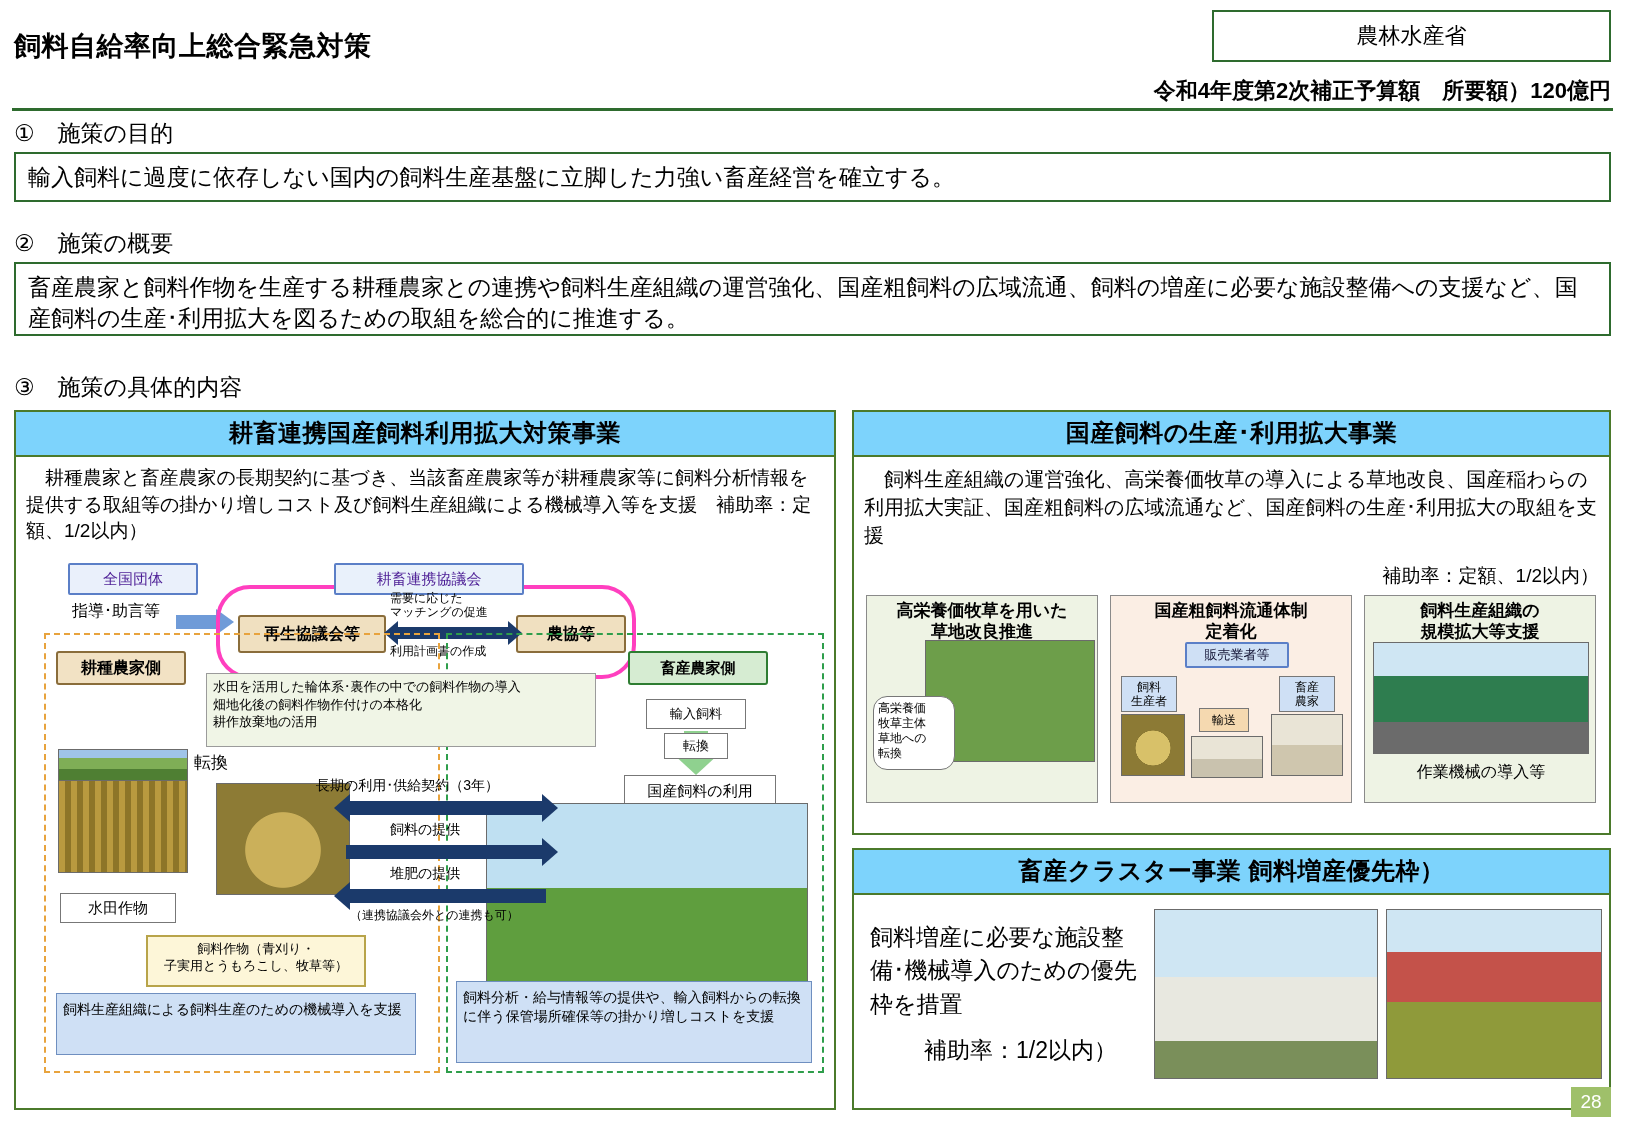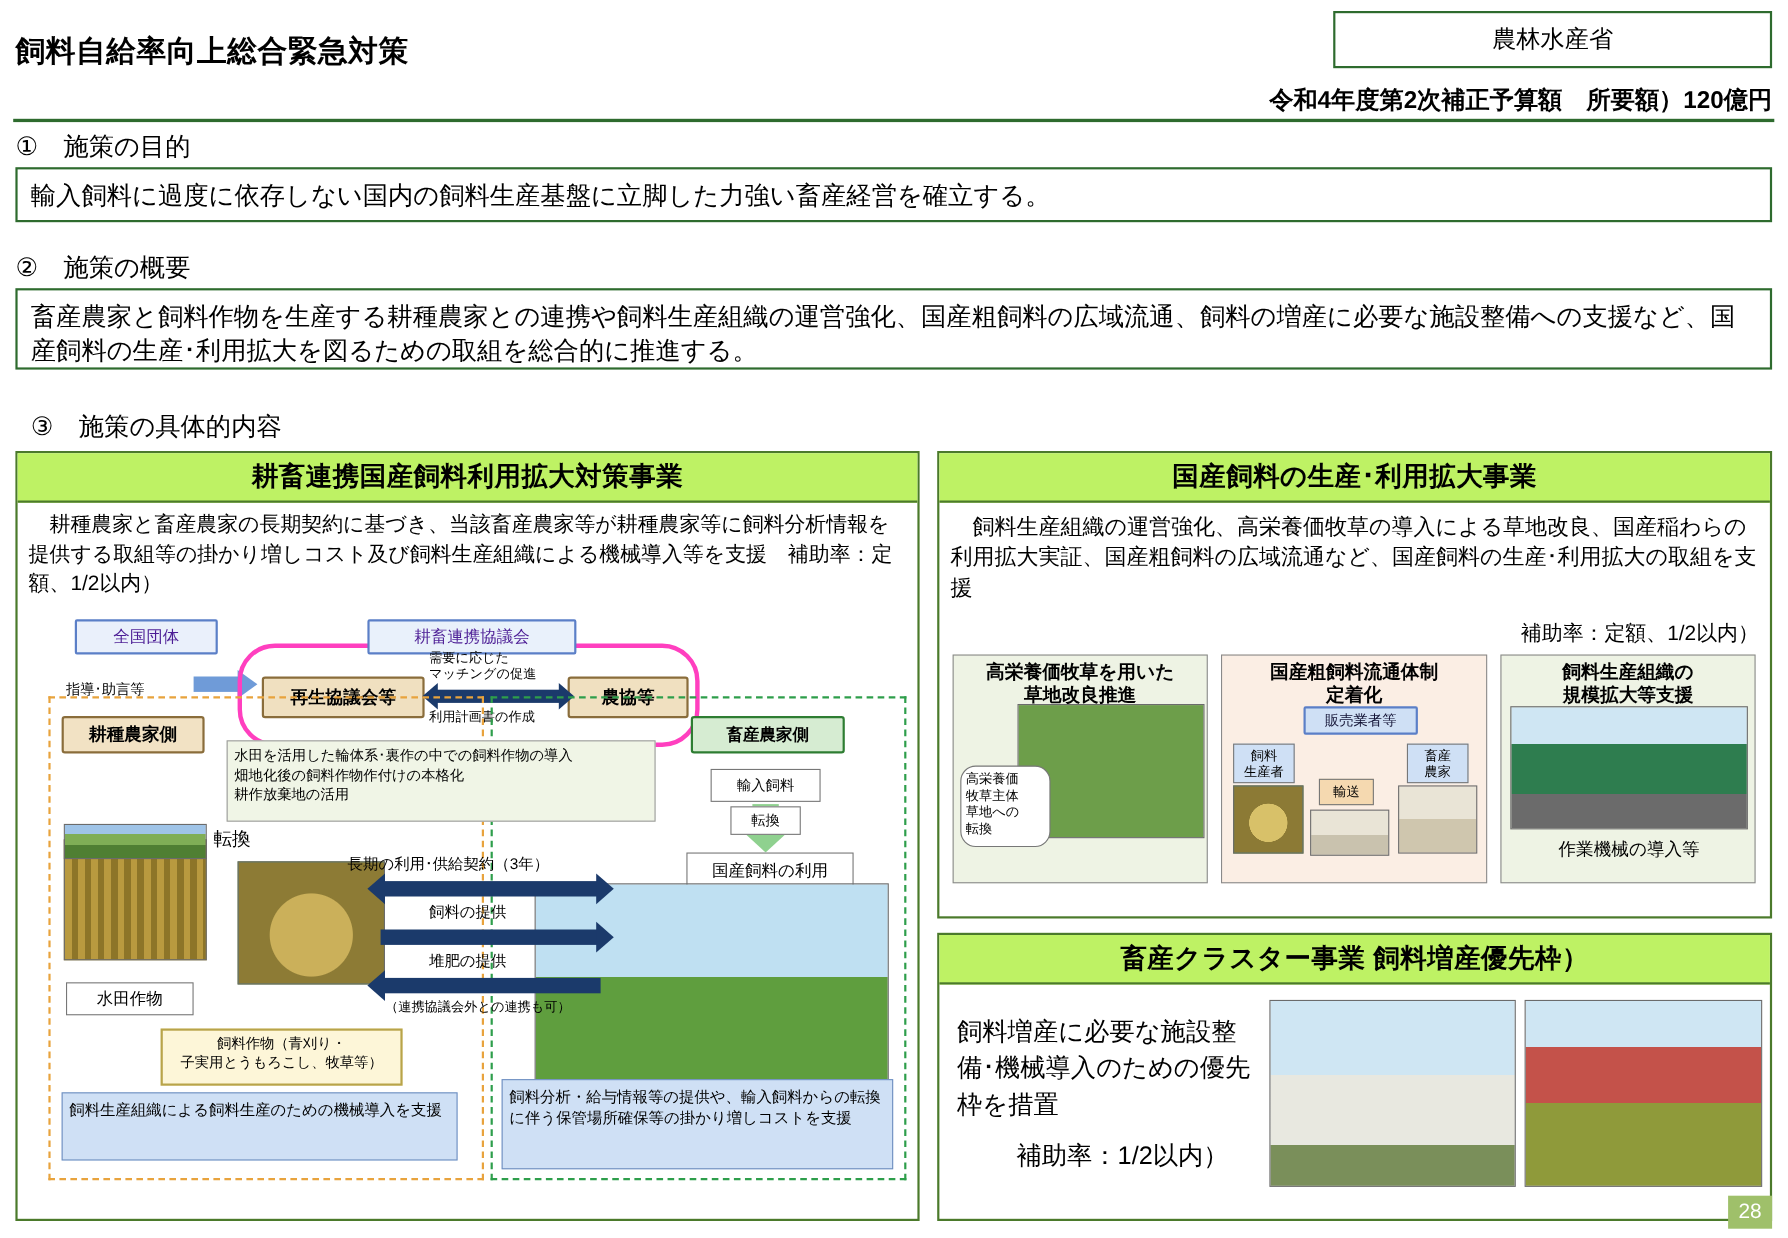--- a/index.html
+++ b/index.html
@@ -44,21 +44,21 @@
     padding:8px 12px;
     font-size:23px;line-height:1.35;
   }
 
   
   .panel{
     position:absolute;box-sizing:border-box;
     border:2px solid #4b7a2b;background:#ffffff;
   }
   .panel-head{
-    background:#bef264;
+    background:#7dd3fc;
     text-align:center;font-size:24px;font-weight:bold;
     padding:5px 0 6px;
     border-bottom:2px solid #4b7a2b;
     letter-spacing:0.5px;
   }
   .panel-body{padding:8px 10px;font-size:19px;line-height:1.4;}
 
   .rate-right{text-align:right;font-size:19px;margin-top:6px;padding-right:10px;}
 
   
@@ -115,30 +115,30 @@
   <div class="ministry-box">農林水産省</div>
   <div class="budget-line">令和4年度第2次補正予算額　所要額）120億円</div>
   <div class="hr-main"></div>
 
   <div class="sec-label" style="left:14px;top:118px;">①　施策の目的</div>
   <div class="sec-box" style="left:14px;top:152px;width:1597px;height:50px;">輸入飼料に過度に依存しない国内の飼料生産基盤に立脚した力強い畜産経営を確立する。</div>
 
   <div class="sec-label" style="left:14px;top:228px;">②　施策の概要</div>
   <div class="sec-box" style="left:14px;top:262px;width:1597px;height:74px;">畜産農家と飼料作物を生産する耕種農家との連携や飼料生産組織の運営強化、国産粗飼料の広域流通、飼料の増産に必要な施設整備への支援など、国産飼料の生産･利用拡大を図るための取組を総合的に推進する。</div>
 
-  <div class="sec-label" style="left:28px;top:372px;">③　施策の具体的内容</div>
+  <div class="sec-label" style="left:14px;top:372px;">③　施策の具体的内容</div>
 
   <div class="panel" style="left:14px;top:410px;width:822px;height:700px;">
     <div class="panel-head">耕畜連携国産飼料利用拡大対策事業</div>
     <div class="panel-body" style="height:86px;">　耕種農家と畜産農家の長期契約に基づき、当該畜産農家等が耕種農家等に飼料分析情報を提供する取組等の掛かり増しコスト及び飼料生産組織による機械導入等を支援　補助率：定額、1/2以内）</div>
 
     <div class="diagram">
 
       <div class="d box-blue" style="left:52px;top:0px;width:130px;height:32px;">全国団体</div>
-      <div class="d lbl" style="left:44px;top:38px;font-size:13px;margin-top:17px;">指導･助言等</div>
+      <div class="d lbl" style="left:56px;top:38px;font-size:16px;">指導･助言等</div>
 
       <div class="d" style="left:160px;top:52px;width:42px;height:14px;background:#6f9bd8;"></div>
       <div class="d" style="left:200px;top:46px;width:0;height:0;border-top:13px solid transparent;border-bottom:13px solid transparent;border-left:18px solid #6f9bd8;"></div>
 
       <div class="d pink-round" style="left:200px;top:22px;width:420px;height:94px;"></div>
       <div class="d box-blue" style="left:318px;top:0px;width:190px;height:32px;background:#e9f1fb;">耕畜連携協議会</div>
 
       <div class="d box-tan" style="left:222px;top:52px;width:148px;height:38px;">再生協議会等</div>
       <div class="d box-tan" style="left:500px;top:52px;width:110px;height:38px;">農協等</div>
 

